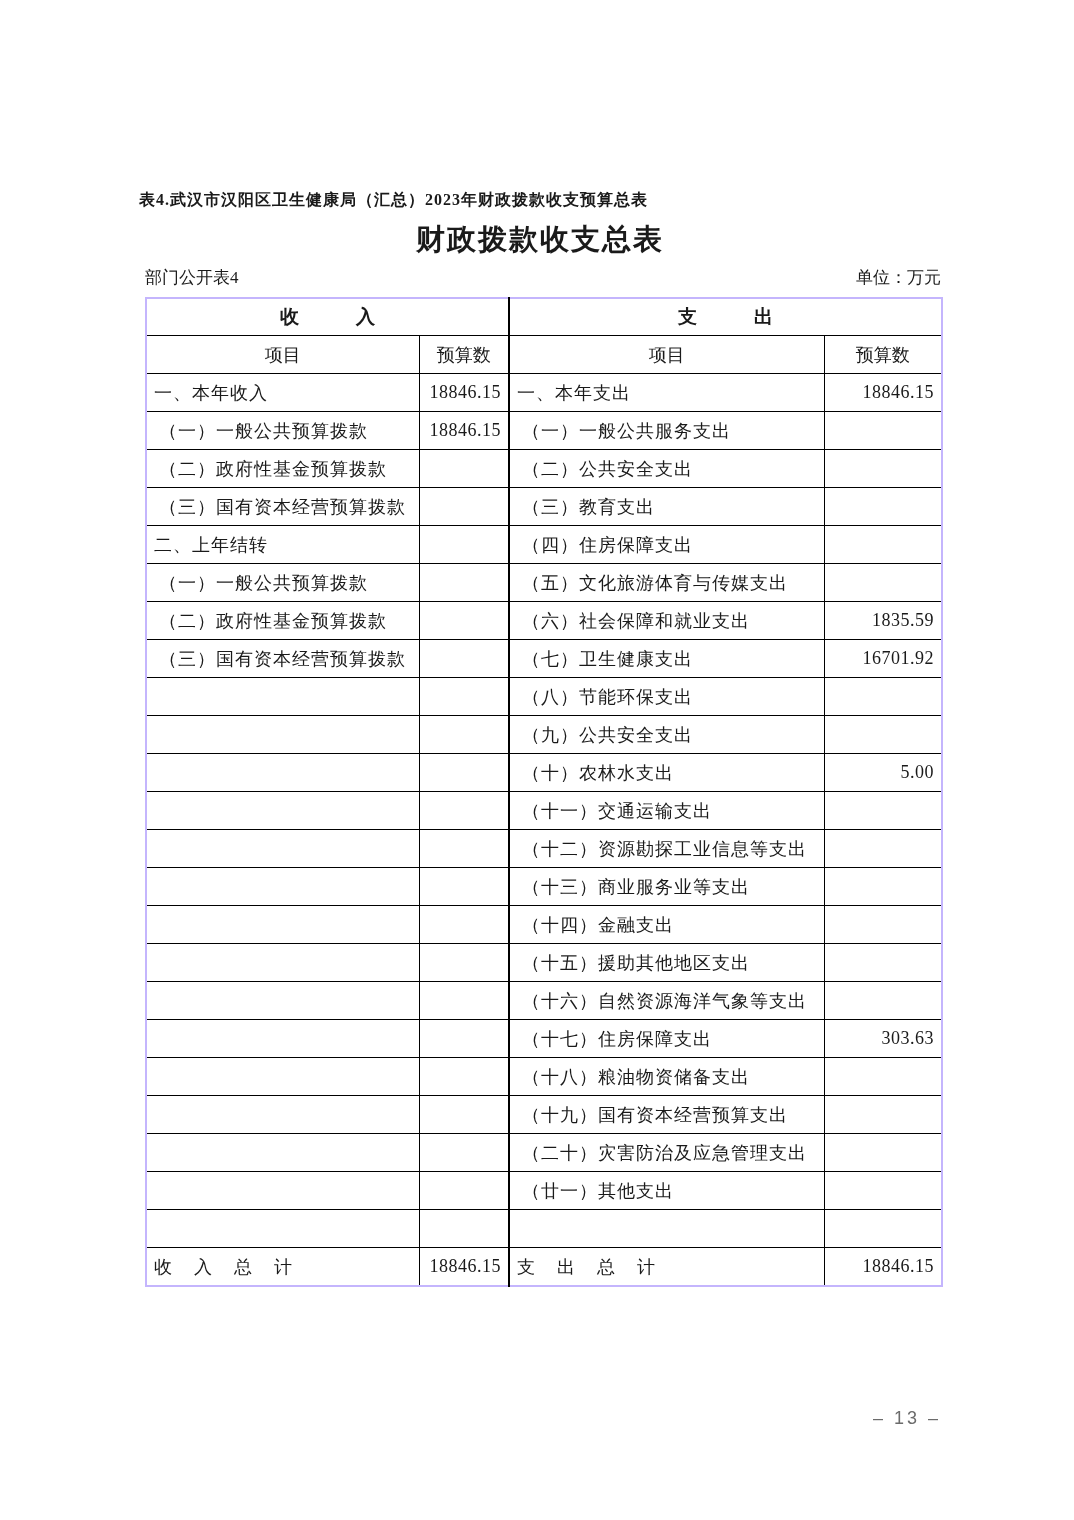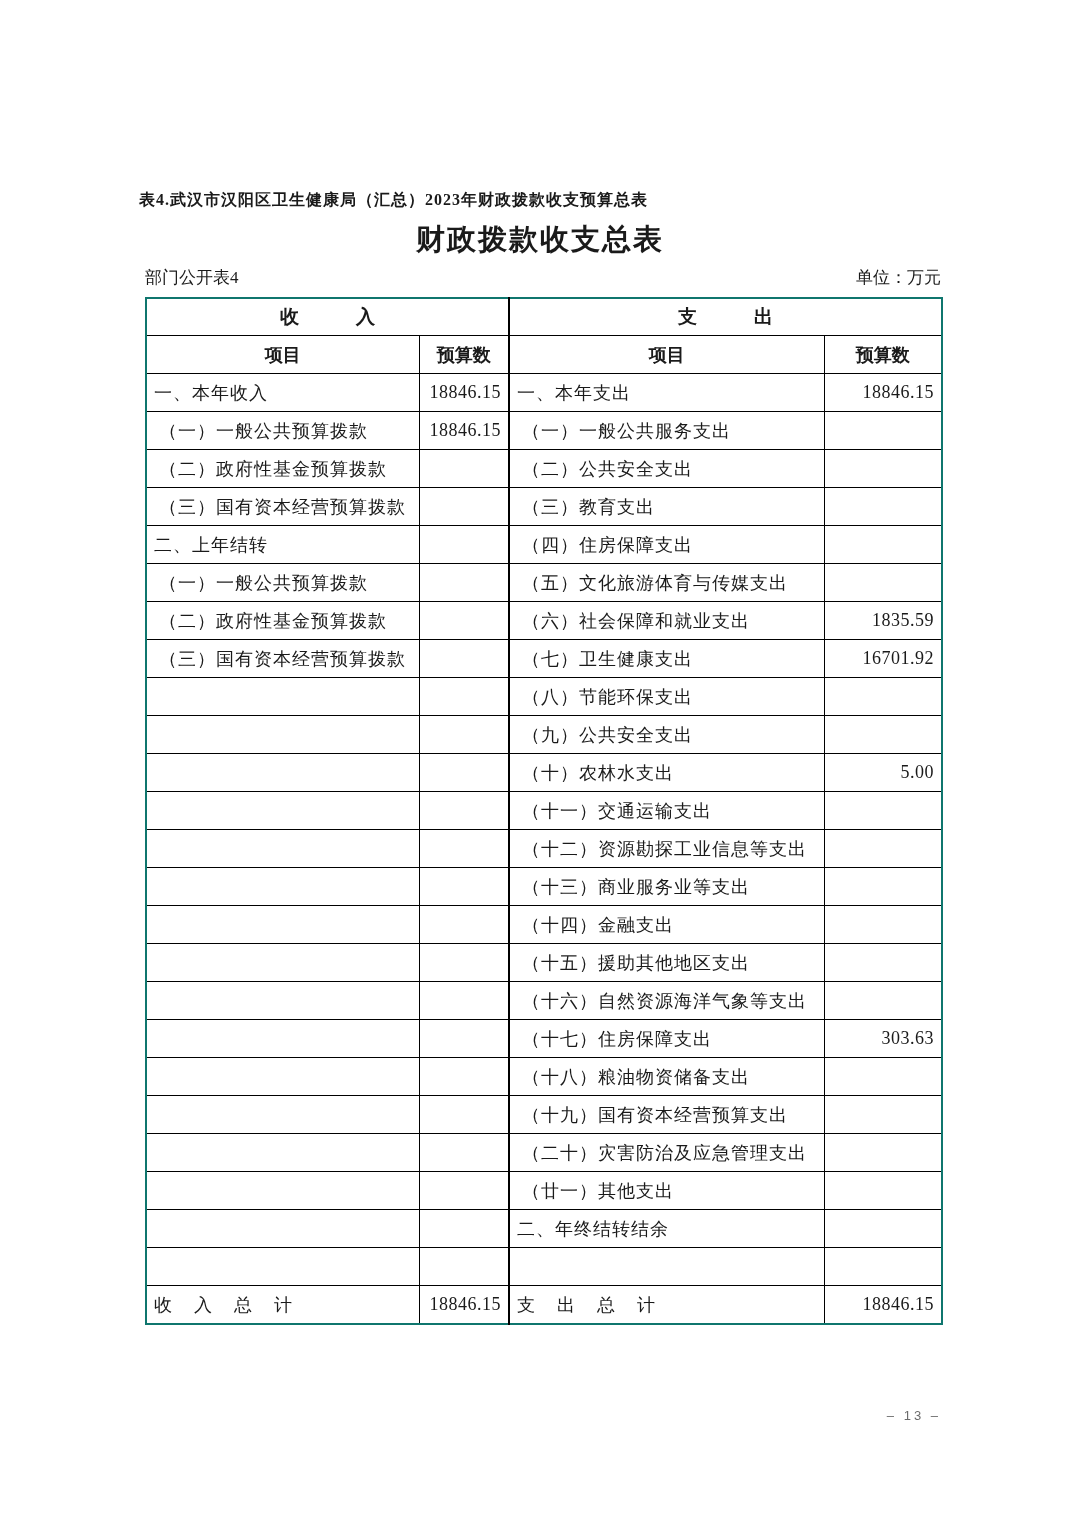--- a/index.html
+++ b/index.html
@@ -46,42 +46,42 @@
     justify-content: space-between;
     font-size: 17px;
   }
   table.budget {
     position: absolute;
     top: 297px;
     left: 145px;
     width: 796px;
     border-collapse: collapse;
     table-layout: fixed;
-    border: 2px solid #0f766e;
+    border: 2px solid #c4b5fd;
   }
   table.budget th,
   table.budget td {
     border: 1px solid #000;
     padding: 0 7px;
     font-size: 18px;
     height: 37px;
     overflow: hidden;
     white-space: nowrap;
     vertical-align: middle;
     font-weight: 400;
   }
   table.budget thead tr.section-row th {
     height: 36px;
     font-size: 19px;
     font-weight: 700;
     text-align: center;
   }
   table.budget thead tr.cols-row th {
     height: 37px;
-    font-weight: 700;
+    font-weight: 400;
   }
   
   table.budget thead tr.section-row th:first-child,
   table.budget thead tr.cols-row th:nth-child(2),
   table.budget tbody td:nth-child(2),
   table.budget tfoot td:nth-child(2) {
     border-right: 2px solid #000;
   }
   td.item {
     text-align: left;
@@ -99,21 +99,21 @@
   }
   tfoot td.item {
     letter-spacing: 2px;
   }
   .page-number {
     position: absolute;
     top: 1408px;
     left: 145px;
     width: 796px;
     text-align: right;
-    font-size: 13px;
+    font-size: 18px;
     color: #6b6b6b;
     letter-spacing: 3px;
     font-family: "Liberation Sans", "DejaVu Sans", sans-serif;
   }
 </style>
 </head>
 <body>
 
 <div class="page">
 
@@ -274,26 +274,20 @@
         </tr>
         <tr>
           <td class="item"></td>
           <td class="num"></td>
           <td class="item sub">（廿一）其他支出</td>
           <td class="num"></td>
         </tr>
         <tr>
           <td class="item"></td>
           <td class="num"></td>
-          <td class="item">二、年终结转结余</td>
-          <td class="num"></td>
-        </tr>
-        <tr>
-          <td class="item"></td>
-          <td class="num"></td>
           <td class="item"></td>
           <td class="num"></td>
         </tr>
       </tbody>
     <tfoot>
       <tr>
         <td class="item">收　入　总　计</td>
         <td class="num">18846.15</td>
         <td class="item">支　出　总　计</td>
         <td class="num">18846.15</td>

